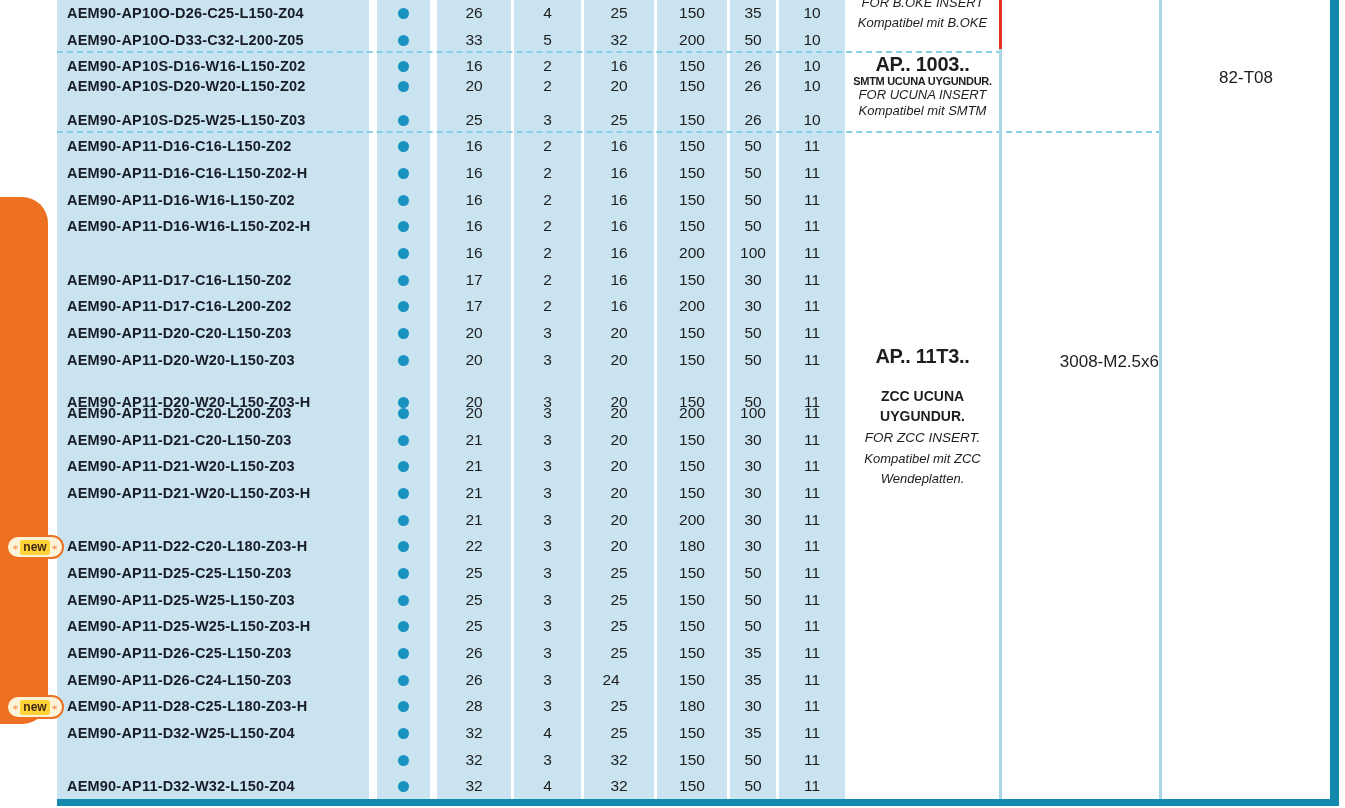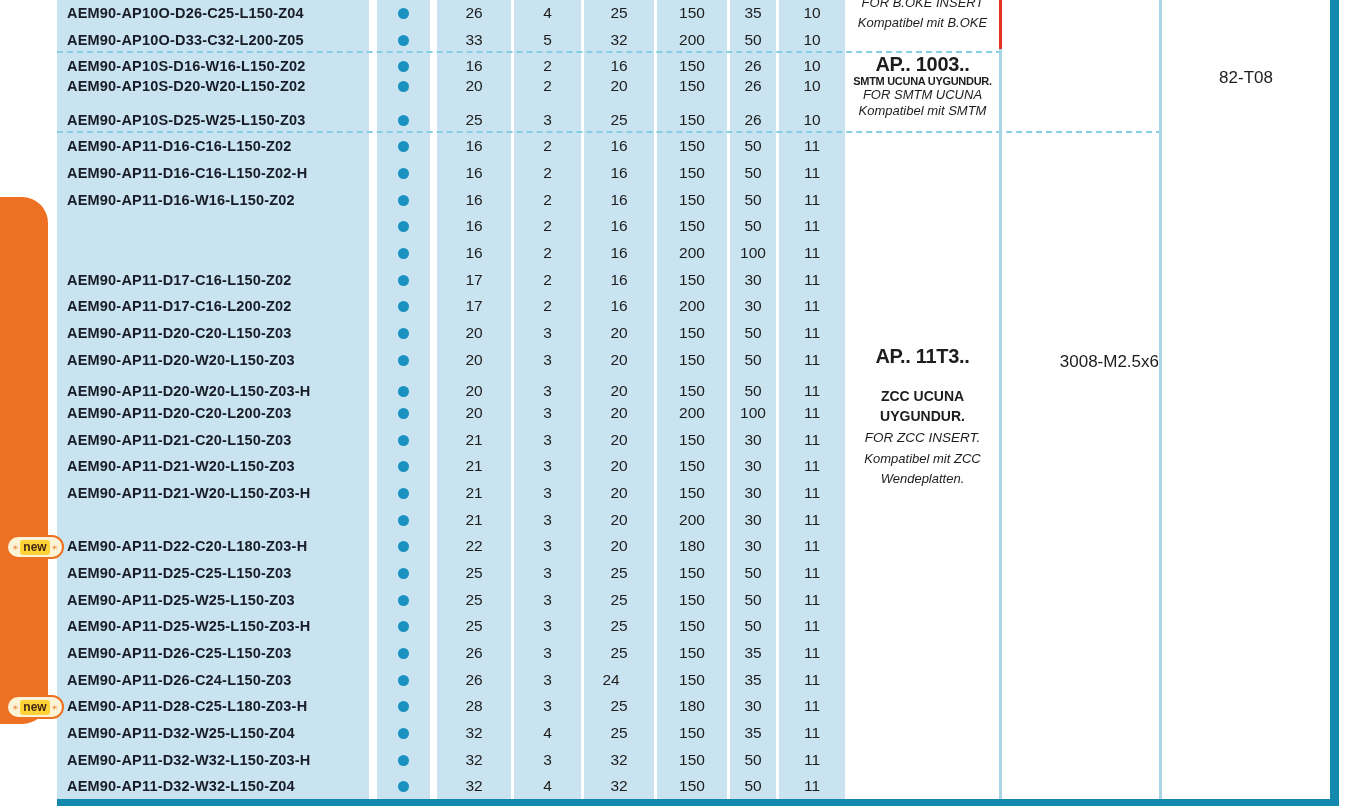--- a/index.html
+++ b/index.html
@@ -153,20 +153,21 @@
           <span class="part">AEM90-AP11-D16-W16-L150-Z02</span>
           <span class="dot"></span>
           <span class="val" style="left: 380px; width: 74px;">16</span>
           <span class="val" style="left: 457px; width: 67px;">2</span>
           <span class="val" style="left: 527px; width: 70px;">16</span>
           <span class="val" style="left: 600px; width: 70px;">150</span>
           <span class="val" style="left: 673px; width: 46px;">50</span>
           <span class="val" style="left: 722px; width: 66px;">11</span>
         </div>
         <div class="row" style="top: 213.333px;">
+          <span class="part">AEM90-AP11-D16-W16-L150-Z02-H</span>
           <span class="dot"></span>
           <span class="val" style="left: 380px; width: 74px;">16</span>
           <span class="val" style="left: 457px; width: 67px;">2</span>
           <span class="val" style="left: 527px; width: 70px;">16</span>
           <span class="val" style="left: 600px; width: 70px;">150</span>
           <span class="val" style="left: 673px; width: 46px;">50</span>
           <span class="val" style="left: 722px; width: 66px;">11</span>
         </div>
         <div class="row" style="top: 240px;">
           <span class="dot"></span>
@@ -210,21 +211,21 @@
         <div class="row" style="top: 346.667px;">
           <span class="part">AEM90-AP11-D20-W20-L150-Z03</span>
           <span class="dot"></span>
           <span class="val" style="left: 380px; width: 74px;">20</span>
           <span class="val" style="left: 457px; width: 67px;">3</span>
           <span class="val" style="left: 527px; width: 70px;">20</span>
           <span class="val" style="left: 600px; width: 70px;">150</span>
           <span class="val" style="left: 673px; width: 46px;">50</span>
           <span class="val" style="left: 722px; width: 66px;">11</span>
         </div>
-        <div class="row" style="top: 378px; padding-left: 41px;">
+        <div class="row" style="top: 389px; padding-left: 41px;">
           <span class="part">AEM90-AP11-D20-W20-L150-Z03-H</span>
           <span class="dot"></span>
           <span class="val" style="left: 380px; width: 74px;">20</span>
           <span class="val" style="left: 457px; width: 67px;">3</span>
           <span class="val" style="left: 527px; width: 70px;">20</span>
           <span class="val" style="left: 600px; width: 70px;">150</span>
           <span class="val" style="left: 673px; width: 46px;">50</span>
           <span class="val" style="left: 722px; width: 66px;">11</span>
         </div>
         <div class="row" style="top: 400px;">
@@ -360,21 +361,20 @@
           <span class="part">AEM90-AP11-D32-W25-L150-Z04</span>
           <span class="dot"></span>
           <span class="val" style="left: 380px; width: 74px;">32</span>
           <span class="val" style="left: 457px; width: 67px;">4</span>
           <span class="val" style="left: 527px; width: 70px;">25</span>
           <span class="val" style="left: 600px; width: 70px;">150</span>
           <span class="val" style="left: 673px; width: 46px;">35</span>
           <span class="val" style="left: 722px; width: 66px;">11</span>
         </div>
         <div class="row" style="top: 746.667px;">
-          <span class="part">AEM90-AP11-D32-W32-L150-Z03-H</span>
           <span class="dot"></span>
           <span class="val" style="left: 380px; width: 74px;">32</span>
           <span class="val" style="left: 457px; width: 67px;">3</span>
           <span class="val" style="left: 527px; width: 70px;">32</span>
           <span class="val" style="left: 600px; width: 70px;">150</span>
           <span class="val" style="left: 673px; width: 46px;">50</span>
           <span class="val" style="left: 722px; width: 66px;">11</span>
         </div>
         <div class="row" style="top: 773.333px;">
           <span class="part">AEM90-AP11-D32-W32-L150-Z04</span>
@@ -390,21 +390,21 @@
   </div>
 
   <div class="dash-sep sep-a"></div>
   <div class="dash-sep sep-b"></div>
 
   <div class="note n-ital" style="top:-5px;">FOR B.OKE INSERT</div>
   <div class="note n-ital" style="top:15px;">Kompatibel mit B.OKE</div>
 
   <div class="note n-title" style="top:53px;">AP.. 1003..</div>
   <div class="note n-boldsmall" style="top:75px;">SMTM UCUNA UYGUNDUR.</div>
-  <div class="note n-ital" style="top:87px;">FOR SMTM UCUNA</div>
+  <div class="note n-ital" style="top:87px;">FOR UCUNA INSERT</div>
   <div class="note n-ital" style="top:103px;">Kompatibel mit SMTM</div>
 
   <div class="note n-title" style="top:345px;">AP.. 11T3..</div>
   <div class="note n-bold" style="top:388px;">ZCC UCUNA</div>
   <div class="note n-bold" style="top:408px;">UYGUNDUR.</div>
   <div class="note n-ital" style="top:430px;font-size:13.5px;">FOR ZCC INSERT.</div>
   <div class="note n-ital" style="top:451px;">Kompatibel mit ZCC</div>
   <div class="note n-ital" style="top:471px;">Wendeplatten.</div>
 
   <div class="screw-label">3008-M2.5x6</div>

